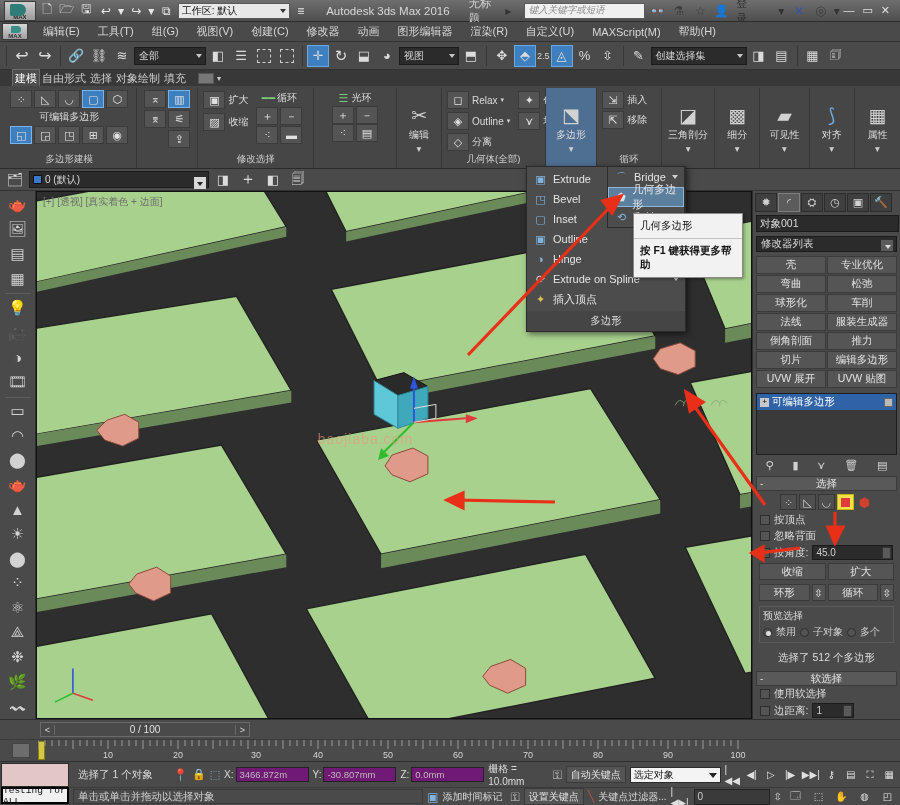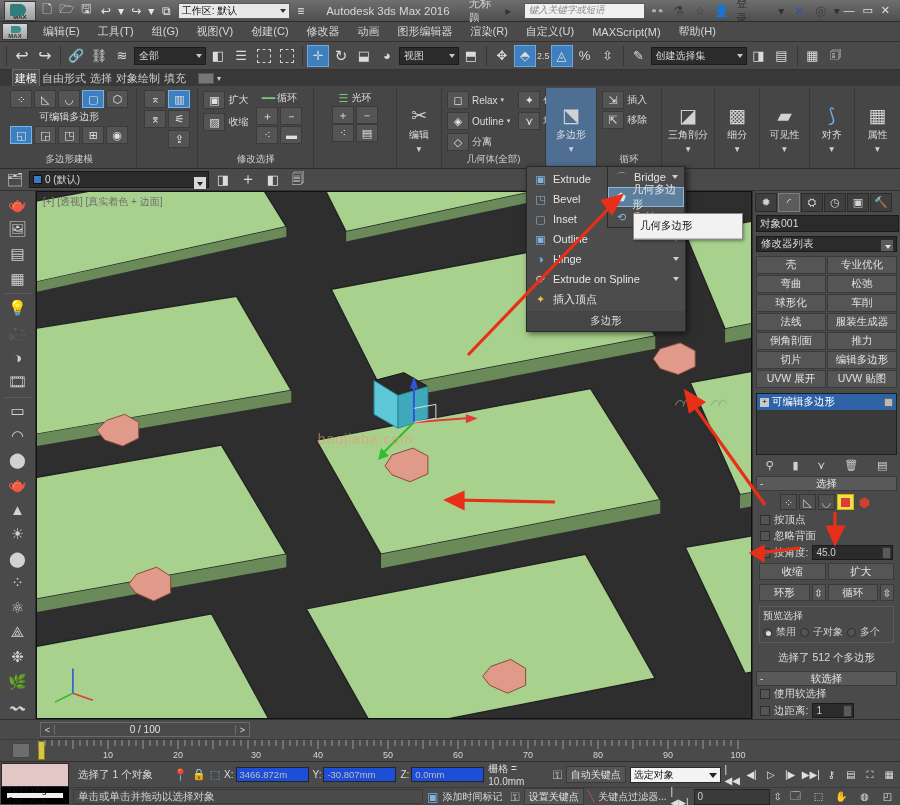--- a/index.html
+++ b/index.html
@@ -189,29 +189,29 @@
   .ruler{ height:22px;flex:0 0 22px;background:#4a4a4a;position:relative;
     border-top:1px solid #3a3a3a;overflow:hidden;}
   .ruler .lab{ position:absolute;top:10px;font-size:9px;color:#d6d6d6;transform:translateX(-50%);}
   .slider{ position:absolute;left:38px;top:1px;width:7px;height:19px;background:#d4c747;border:1px solid #8a8000;}
   .rulico{ position:absolute;left:12px;top:3px;width:18px;height:15px;background:#6d6d6d;border:1px solid #444;}
 
   
   .statuswrap{ flex:0 0 44px;display:flex;background:#4a4a4a;border-top:1px solid #2f2f2f; }
   .mini{ width:70px;flex:0 0 70px;display:flex;flex-direction:column;padding:1px; }
   .mini .box{ flex:1;background:#e3c6c6;border:1px solid #2b2b2b; }
-  .mini .txt{ height:17px;background:#f0f0f0;border:6px solid #000000;color:#111;
+  .mini .txt{ height:17px;background:#f0f0f0;border:2px solid #000000;color:#111;
     font-size:9.5px;display:flex;align-items:center;justify-content:center;font-family:"Liberation Mono",monospace;}
   .stat{ flex:1;display:flex;flex-direction:column;min-width:0; }
   .srow{ flex:1;display:flex;align-items:center;gap:4px;padding:0 3px;border-bottom:1px solid #3b3b3b;}
   .srow:last-child{ border-bottom:none; }
   .sel-text{ font-size:10.5px;color:#dcdcdc;width:118px;padding-left:5px;}
   .coord{ display:flex;align-items:center;gap:2px; }
   .coord .lb{ font-size:10px;color:#dcdcdc; }
-  .coord .fld{ width:73px;height:15px;background:#1d4ed8;border:1px solid #232323;
+  .coord .fld{ width:73px;height:15px;background:#701a75;border:1px solid #232323;
     color:#bdbdbd;font-size:9.5px;display:flex;align-items:center;padding:0 3px;}
   .gridtxt{ font-size:10px;color:#dcdcdc; }
   .prompt{ flex:1;height:15px;background:#4a4a4a;border:1px solid #3a3a3a;color:#d2d2d2;
     font-size:10.5px;display:flex;align-items:center;padding:0 4px;}
   .keybtn{ height:17px;background:#555;border:1px solid #3a3a3a;display:flex;align-items:center;
     justify-content:center;font-size:10px;color:#e4e4e4;padding:0 4px;white-space:nowrap;}
   .filtercombo{ width:108px;height:16px;background:#f4f4f4;border:1px solid #2b2b2b;color:#111;
     font-size:10px;display:flex;align-items:center;padding:0 14px 0 3px;position:relative;}
   .filtercombo .arr{position:absolute;right:3px;top:5px;border-left:4px solid transparent;
     border-right:4px solid transparent;border-top:5px solid #222;}
@@ -1031,20 +1031,21 @@
     <span>几何多边形</span>
   </div>
   <div class="fl-item">
     <span class="fl-ico" style="color:#7fb3e0">⟲</span>
     <span>翻转</span>
   </div>
 </div>
 
 <div class="tooltip">
   <div class="tt1">几何多边形</div>
+  <div class="tt2">按 F1 键获得更多帮助</div>
 </div>
 
 <svg class="ovl" width="900" height="805">
   <g stroke="#e82f18" stroke-width="3.2" fill="#e82f18">
     <line x1="468" y1="355" x2="612" y2="205"></line>
     <polygon points="621,196 603,201 612,213"></polygon>
     <line x1="765" y1="505" x2="690" y2="400"></line>
     <polygon points="686,392 690,411 703,402"></polygon>
     <line x1="455" y1="500" x2="555" y2="502"></line>
     <polygon points="447,500 463,493 463,508"></polygon>

